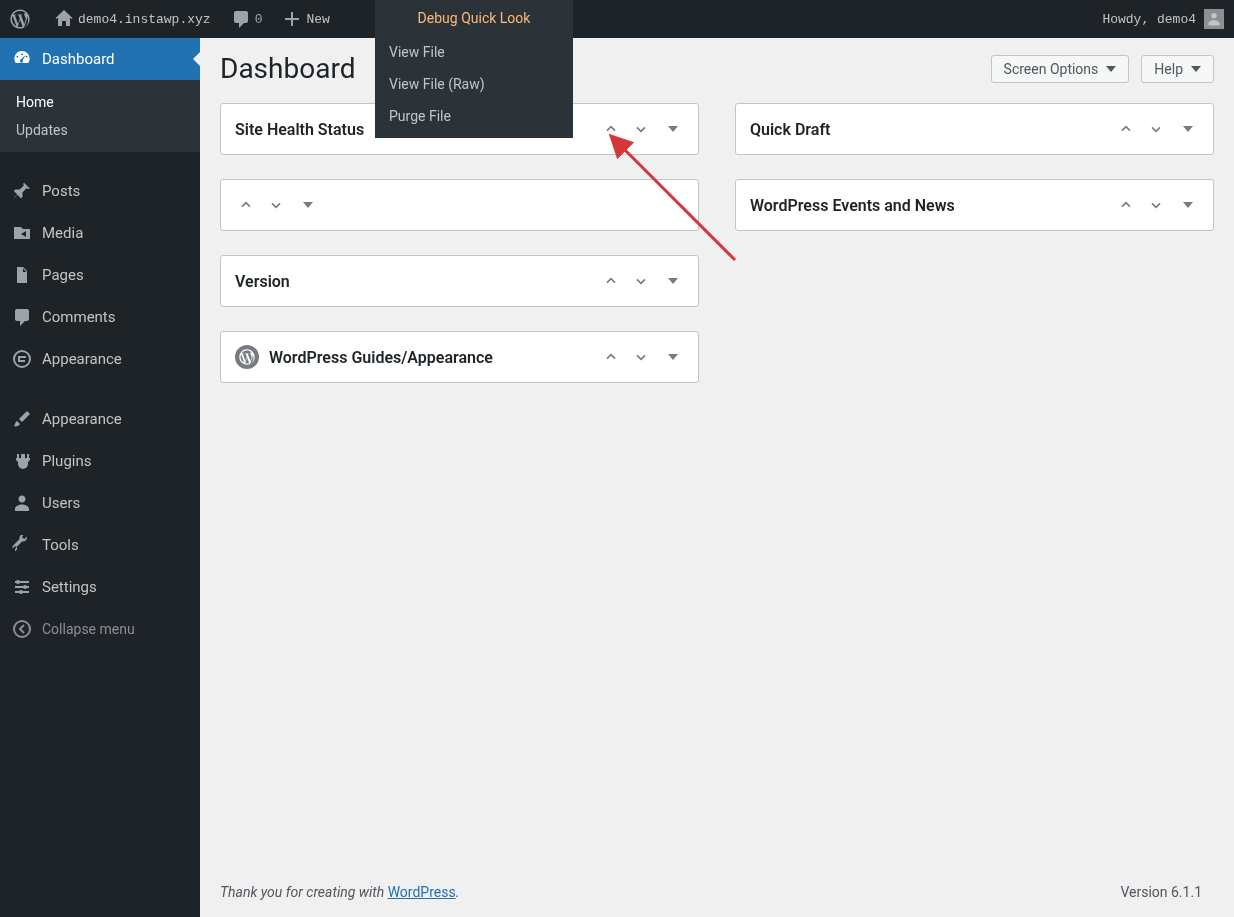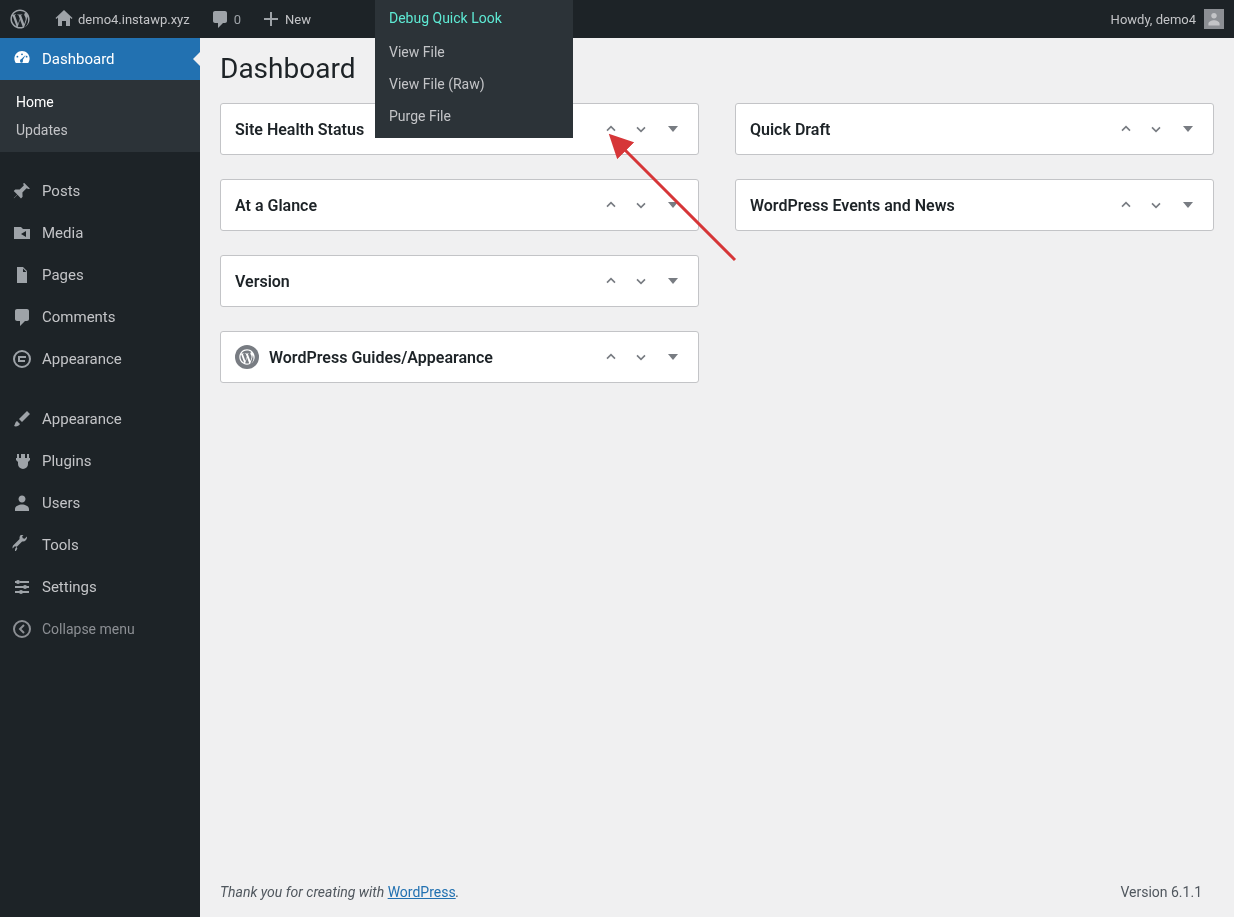--- a/index.html
+++ b/index.html
@@ -17,20 +17,21 @@
 
   
   #adminbar {
     position:absolute; top:0; left:0; right:0;
     height:38px;
     background:#1d2327;
     color:#c3c4c7;
     display:flex;
     align-items:stretch;
     z-index:100;
+    font-family:Liberation Mono, monospace;
   }
   .ab-item {
     display:flex; align-items:center;
     padding:0 10px;
     color:#c3c4c7;
     font-size:13px;
     cursor:pointer;
     position:relative;
   }
   .ab-item .ab-icon { width:20px; height:20px; fill:#9ea3a8; margin-right:4px; }
@@ -46,23 +47,24 @@
   #debug-menu {
     position:absolute;
     top:0; left:375px;
     background:#2c3338;
     width:198px;
     z-index:300;
     padding-bottom:6px;
   }
   #debug-menu .dm-header {
     padding:10px 14px 10px 14px;
-    color:#5eead4;
+    color:#fdba74;
     font-size:14px;
     cursor:pointer;
+    text-align:center;
   }
   #debug-menu .dm-item {
     padding:8px 14px;
     color:#c3c4c7;
     font-size:14px;
     cursor:pointer;
   }
 
   
   #adminmenu {
@@ -348,20 +350,30 @@
         <path d="M12 6l-4 4 4 4" fill="none" stroke="#8c8f94" stroke-width="2"></path>
       </svg>
     <span>Collapse menu</span>
   </div>
 </nav>
 
 <div id="wpbody">
 
   <div id="page-header">
     <h1>Dashboard</h1>
+    <div class="header-actions">
+      <div class="hdr-btn">
+        <span>Screen Options</span>
+        <span class="tri"></span>
+      </div>
+      <div class="hdr-btn">
+        <span>Help</span>
+        <span class="tri"></span>
+      </div>
+    </div>
   </div>
 
   <div id="dash-cols">
 
     <div class="dash-col">
 
       <div class="postbox">
         <div class="postbox-header">
           <div class="pb-title">Site Health Status</div>
           <div class="order-btns">
@@ -377,21 +389,20 @@
               </div>
           </div>
           <div class="toggle-btn">
               <span class="tri"></span>
             </div>
         </div>
       </div>
 
       <div class="postbox">
         <div class="postbox-header">
-          <div class="pb-title">At a Glance</div>
           <div class="order-btns">
             <div class="ob">
                 <svg viewBox="0 0 20 20">
                   <path d="M5 12l5-5 5 5" fill="none" stroke="#787c82" stroke-width="2"></path>
                 </svg>
               </div>
             <div class="ob">
                 <svg viewBox="0 0 20 20">
                   <path d="M5 8l5 5 5-5" fill="none" stroke="#787c82" stroke-width="2"></path>
                 </svg>

